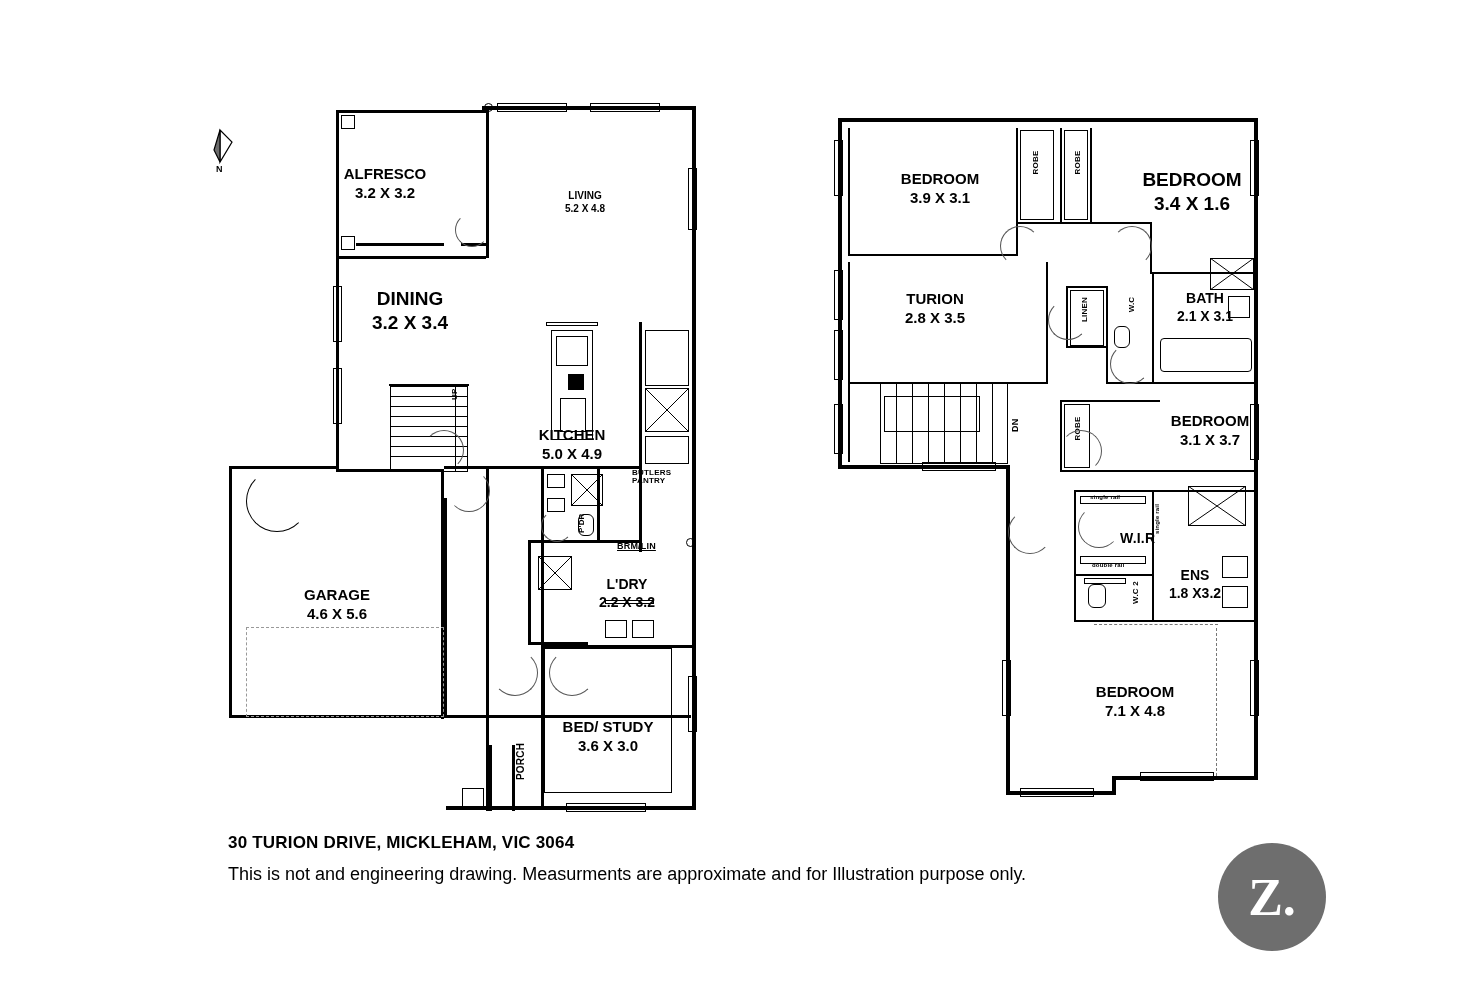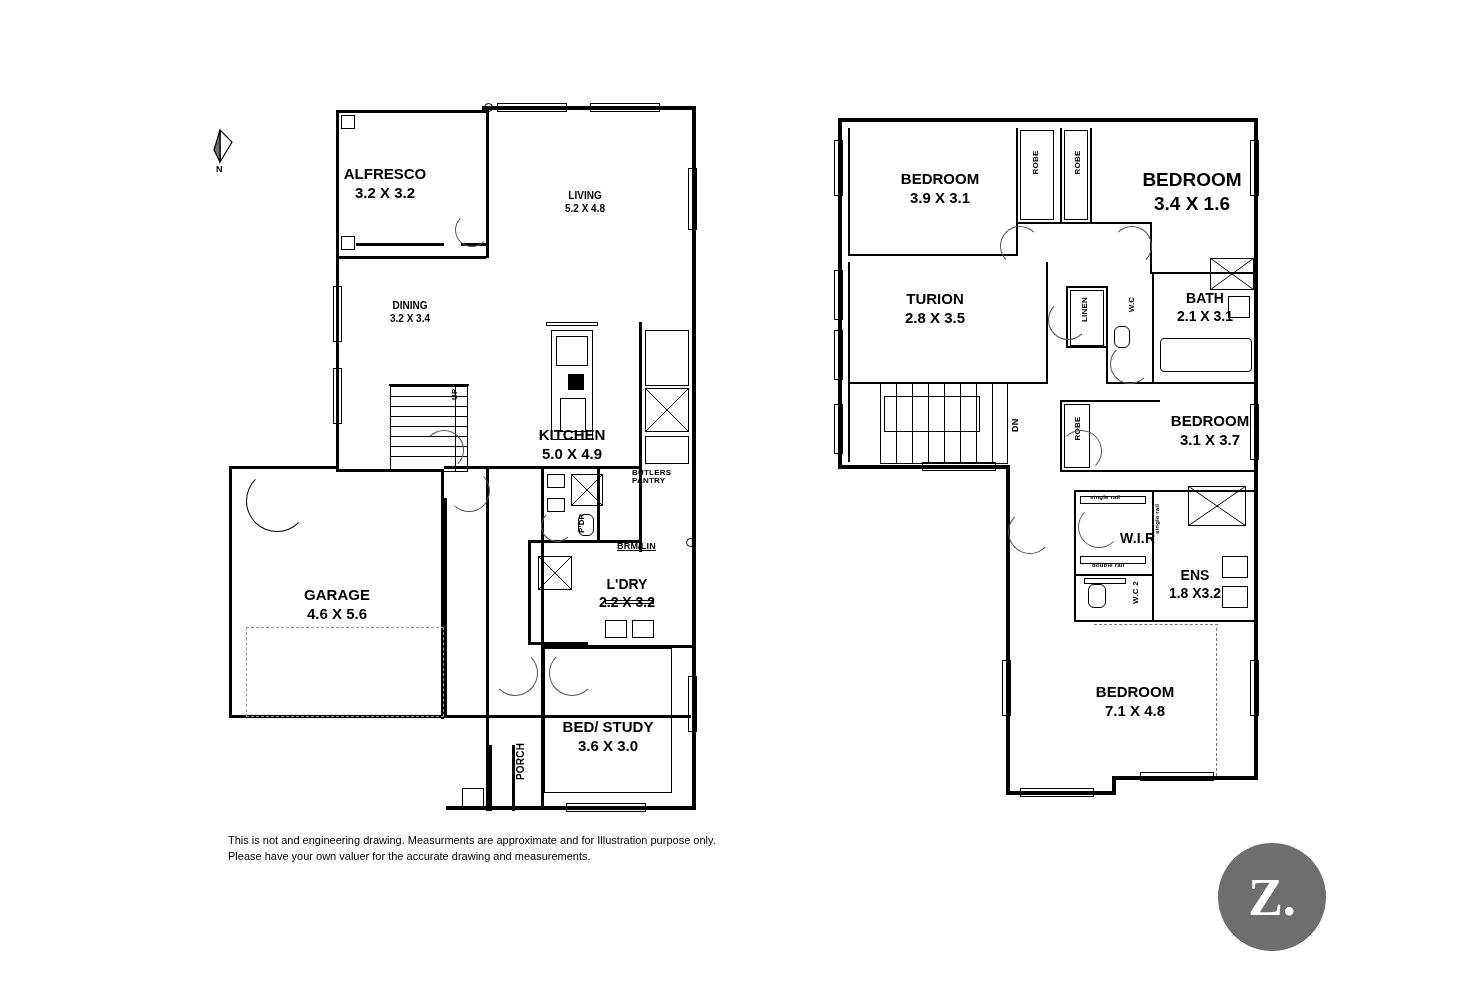--- a/index.html
+++ b/index.html
@@ -58,21 +58,21 @@
     top: 833px;
     width: 900px;
   }
   .footer .addr {
     font-size: 17px;
     font-weight: bold;
     letter-spacing: 0.2px;
     margin: 0 0 8px 0;
   }
   .footer .disc {
-    font-size: 11px;
+    font-size: 18px;
     line-height: 1.45;
     margin: 0;
   }
   .logo {
     position: absolute;
     left: 1218px;
     top: 843px;
     width: 108px;
     height: 108px;
     border-radius: 50%;
@@ -222,21 +222,21 @@
     <div class="door-arc" style="left:541px; top:510px; width:32px; height:32px; border-top-color:transparent; border-right-color:transparent;"></div>
 
     <div class="room-label" style="left:300px; top:165px; width:170px; font-size:15px;">
       <span class="name">ALFRESCO</span>
       <span class="dim">3.2 X 3.2</span>
     </div>
     <div class="room-label" style="left:500px; top:190px; width:170px; font-size:10px;">
       <span class="name">LIVING</span>
       <span class="dim">5.2 X 4.8</span>
     </div>
-    <div class="room-label" style="left:325px; top:300px; width:170px; font-size:10px;">
+    <div class="room-label" style="left:325px; top:287px; width:170px; font-size:19px;">
       <span class="name">DINING</span>
       <span class="dim">3.2 X 3.4</span>
     </div>
     <div class="room-label" style="left:487px; top:426px; width:170px; font-size:15px;">
       <span class="name">KITCHEN</span>
       <span class="dim">5.0 X 4.9</span>
     </div>
     <div class="room-label" style="left:252px; top:586px; width:170px; font-size:15px;">
       <span class="name">GARAGE</span>
       <span class="dim">4.6 X 5.6</span>
@@ -392,19 +392,19 @@
       <span class="name">ENS</span>
       <span class="dim">1.8 X3.2</span>
     </div>
     <div class="room-label" style="left:1045px; top:683px; width:180px; font-size:15px;">
       <span class="name">BEDROOM</span>
       <span class="dim">7.1 X 4.8</span>
     </div>
   </div>
 
   <div class="footer">
+    <p class="addr">30 TURION DRIVE, MICKLEHAM, VIC 3064</p>
     <p class="disc">This is not and engineering drawing. Measurments are approximate and for Illustration purpose only.</p>
-    <p class="disc">Please have your own valuer for the accurate drawing and measurements.</p>
   </div>
 
   <div class="logo">Z.</div>
 
 </div>
 
 </body></html>

